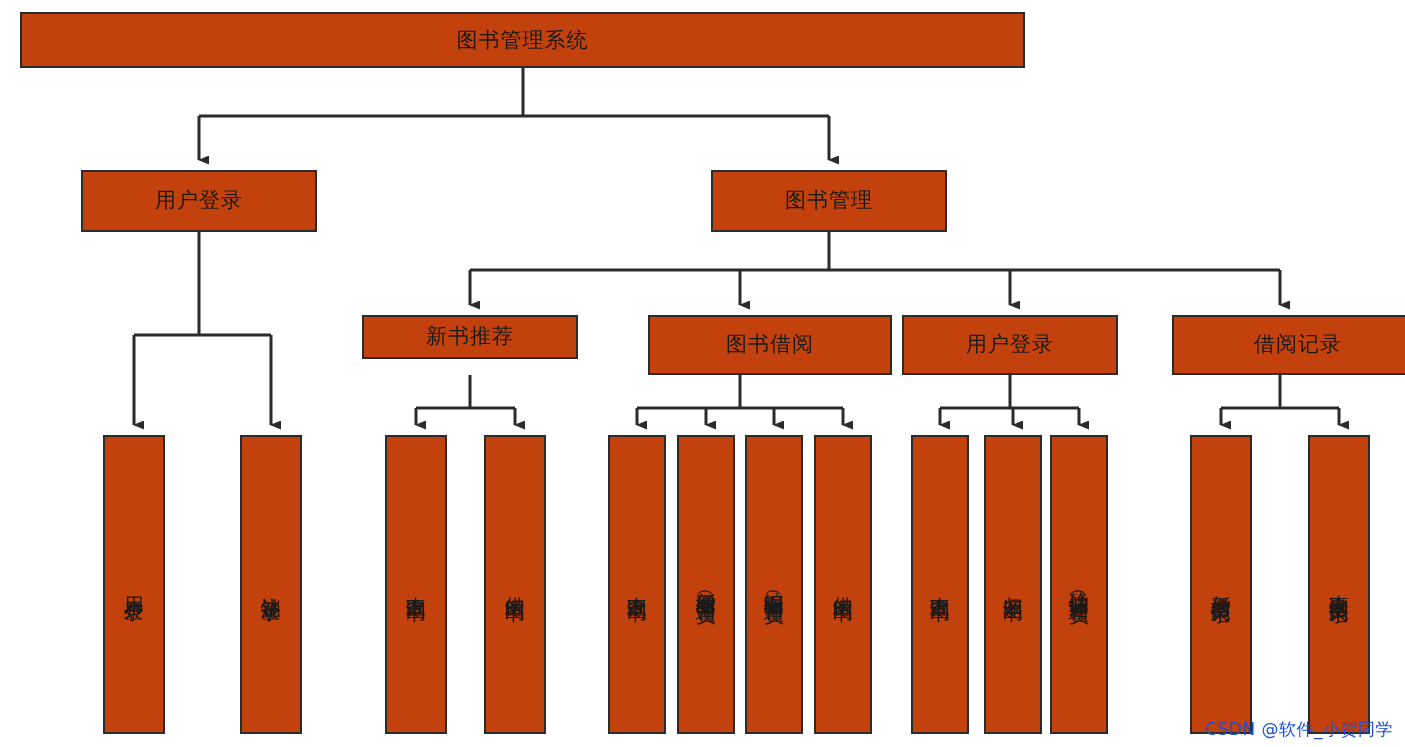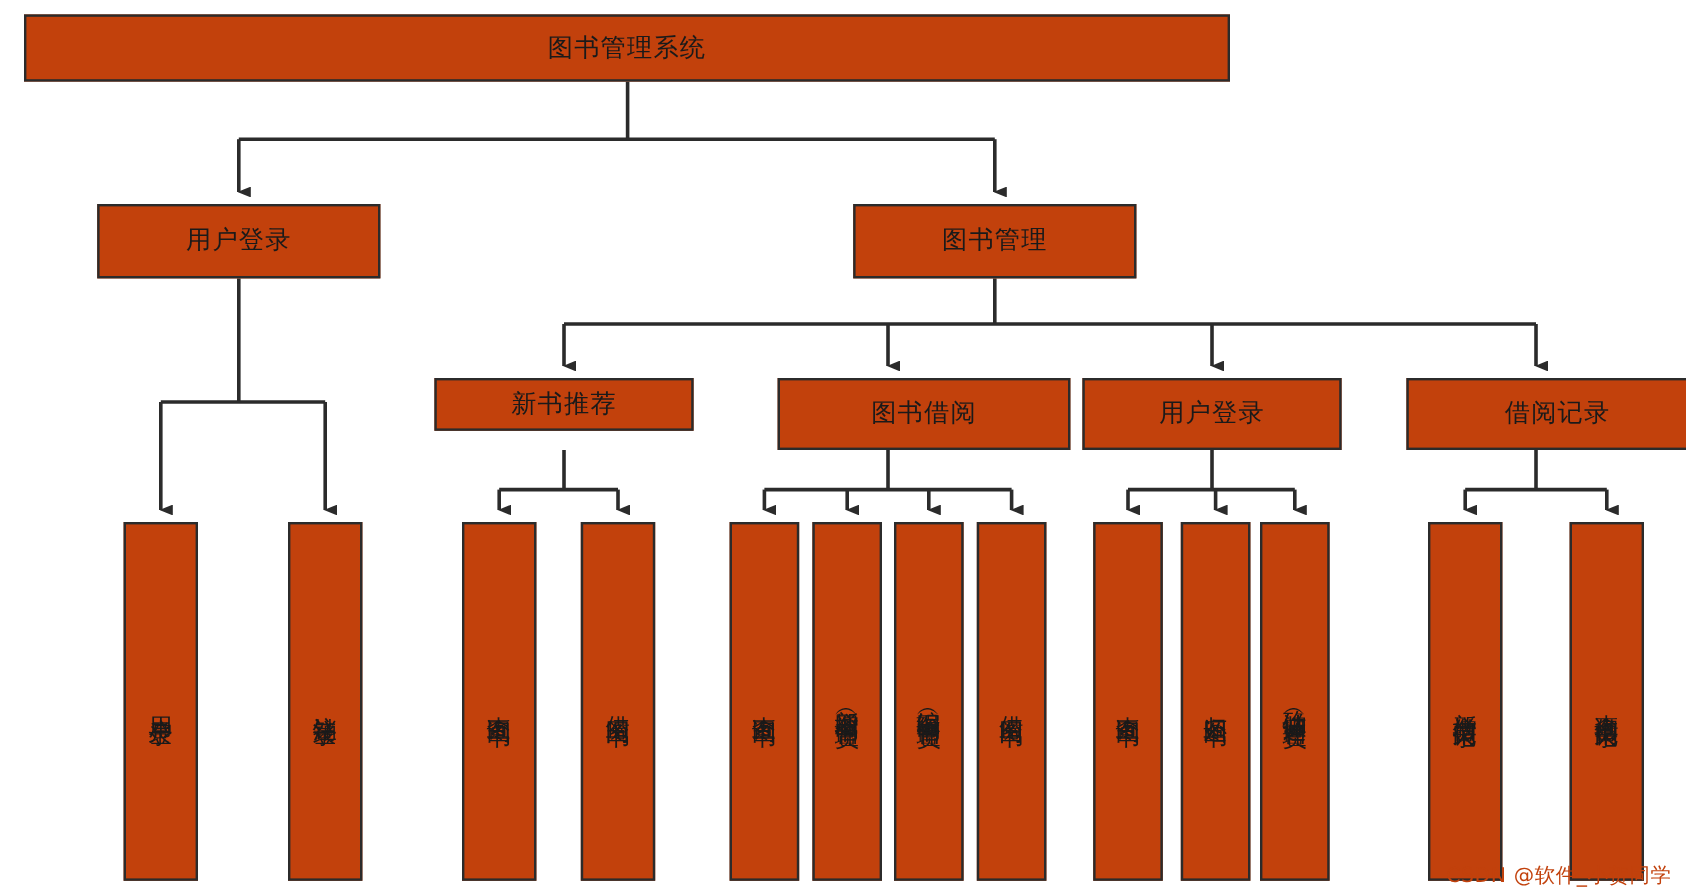--- a/index.html
+++ b/index.html
@@ -59,21 +59,21 @@
     color: #1a1a1a;
   }
   .htext {
     white-space: nowrap;
   }
   #watermark {
     position: absolute;
     right: 12px;
     bottom: 6px;
     font-size: 17px;
-    color: #c2410c;
+    color: #1d4ed8;
     letter-spacing: 0.5px;
     white-space: nowrap;
   }
 </style>
 </head>
 <body>
 
 <div id="diagram-root">
 
   <svg id="edges-layer" viewBox="0 0 1405 747" width="1405" height="747" aria-hidden="true">

